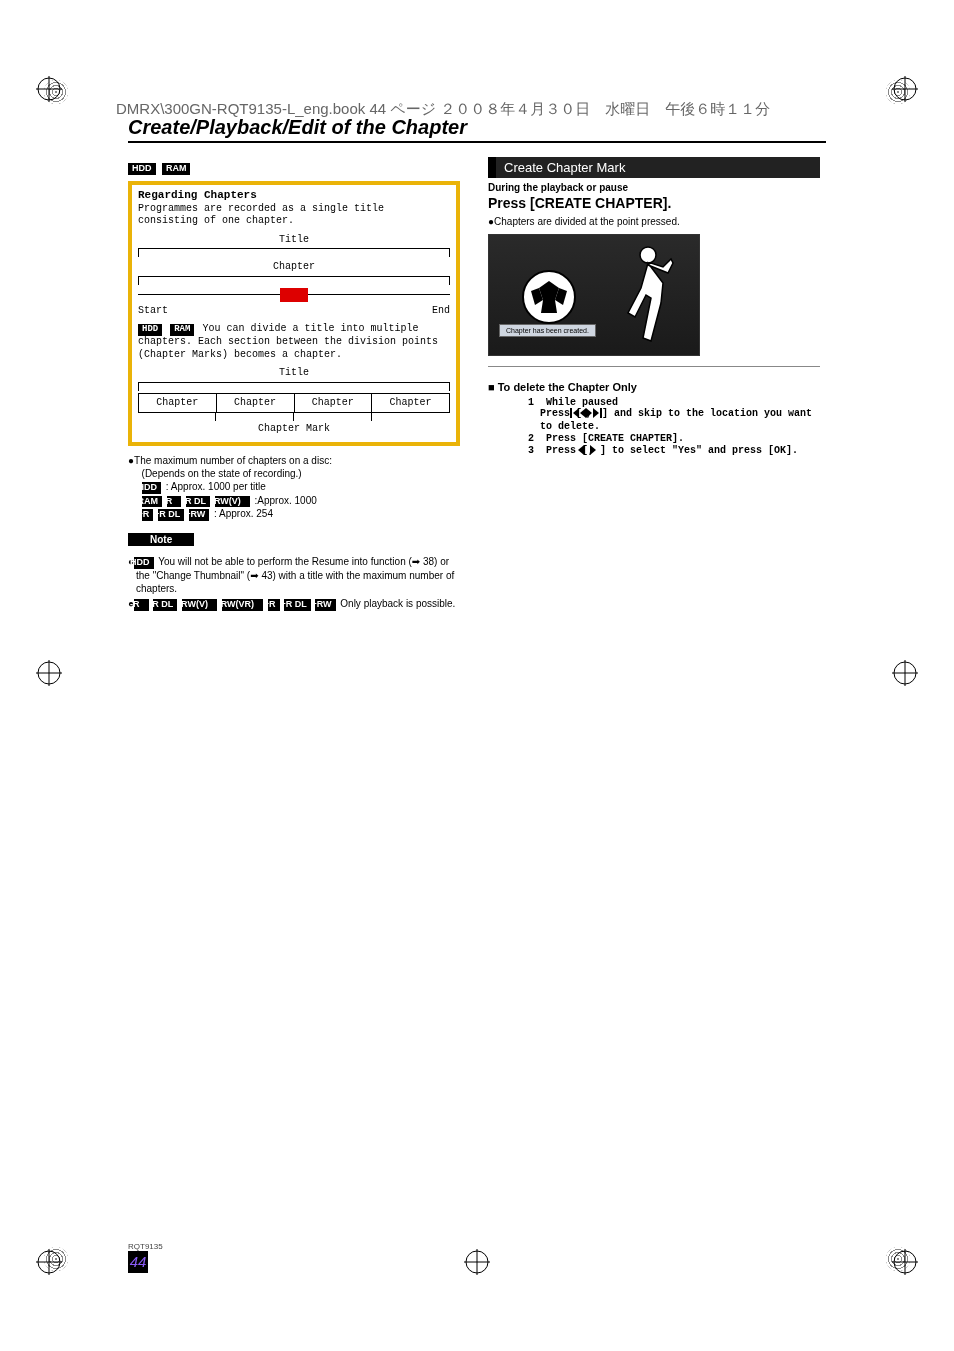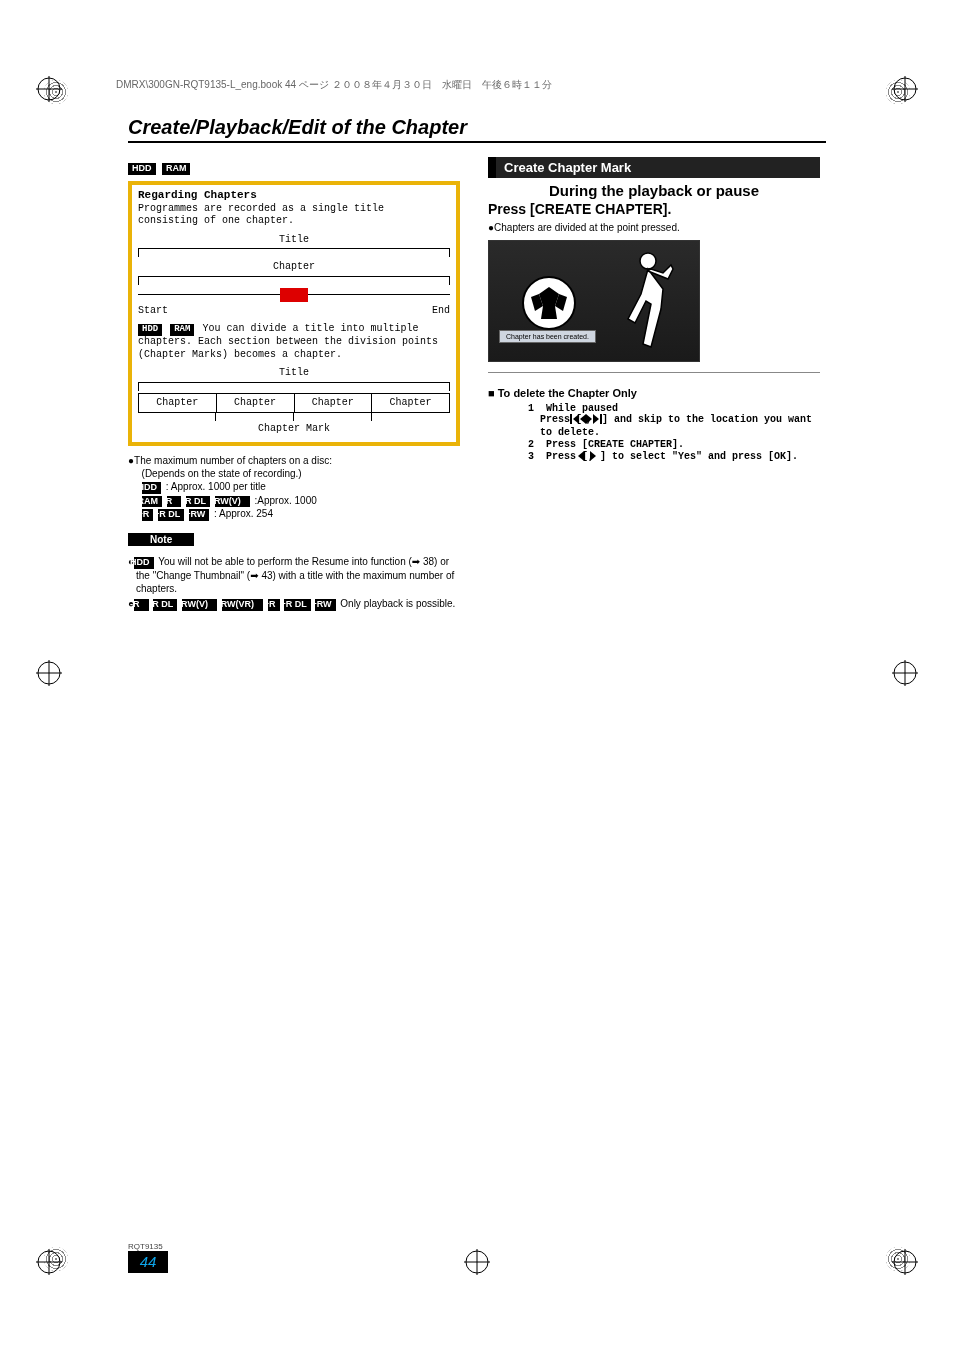--- a/index.html
+++ b/index.html
@@ -39,23 +39,23 @@
     background:
       repeating-radial-gradient(circle, #888 0 1px, transparent 1px 3px, #888 3px 4px, transparent 4px 6px);
   }
   .reg-tl { top: 80px; left: 44px; }
   .reg-tr { top: 80px; right: 44px; }
   .reg-bl { bottom: 80px; left: 44px; }
   .reg-br { bottom: 80px; right: 44px; }
 
   .header-line {
     position: absolute;
-    top: 78px;
+    top: 100px;
     left: 116px;
-    font-size: 10px;
+    font-size: 15px;
     color: #666;
   }
 
   .page-content {
     position: absolute;
     top: 116px;
     left: 128px;
     width: 698px;
   }
 
@@ -186,30 +186,29 @@
     font-size: 10px;
     font-weight: bold;
     padding: 1px 22px;
     margin-top: 12px;
   }
 
   .right-header-bar {
     background: #222;
     color: #fff;
     font-size: 13px;
-    font-weight: bold;
+    font-weight: normal;
     padding: 3px 8px;
     border-left: 8px solid #000;
     margin-bottom: 4px;
   }
   .sub-bold {
-    font-size: 15px;
+    font-size: 10px;
     font-weight: bold;
     margin-top: 0;
-    text-align: center;
   }
   .instruction {
     font-size: 14px;
     font-weight: bold;
     margin-top: 2px;
   }
   .right-body {
     font-size: 10px;
     line-height: 1.3;
   }
@@ -258,24 +257,24 @@
     position: absolute;
     left: 128px;
     bottom: 100px;
     font-size: 8px;
     color: #444;
   }
   .page-no {
     position: absolute;
     left: 128px;
     bottom: 78px;
-    width: 40px;
+    width: 20px;
     height: 22px;
     background: #000;
-    color: #0ea5e9;
+    color: #8b5cf6;
     font-style: italic;
     font-size: 15px;
     text-align: center;
     line-height: 22px;
   }
 
   .link-arrow { font-family: Arial; }
 
 </style>
 </head>

